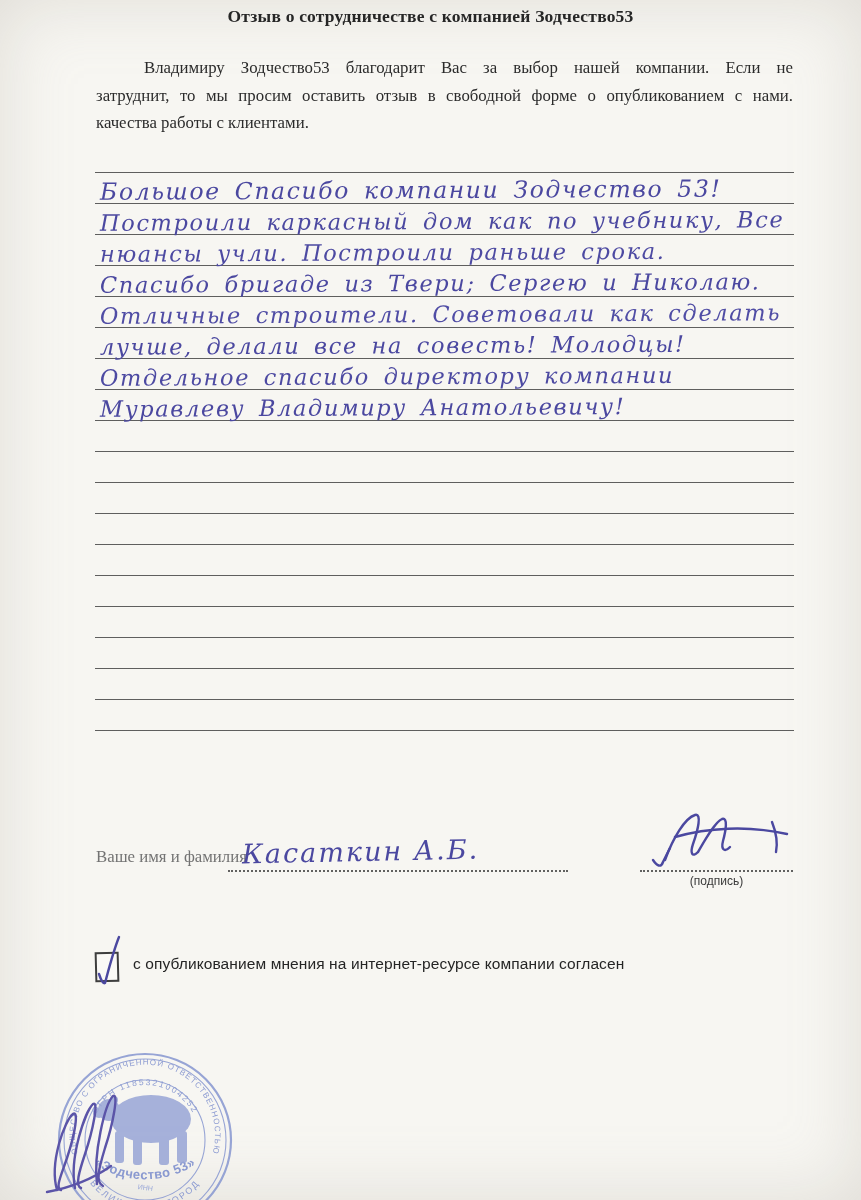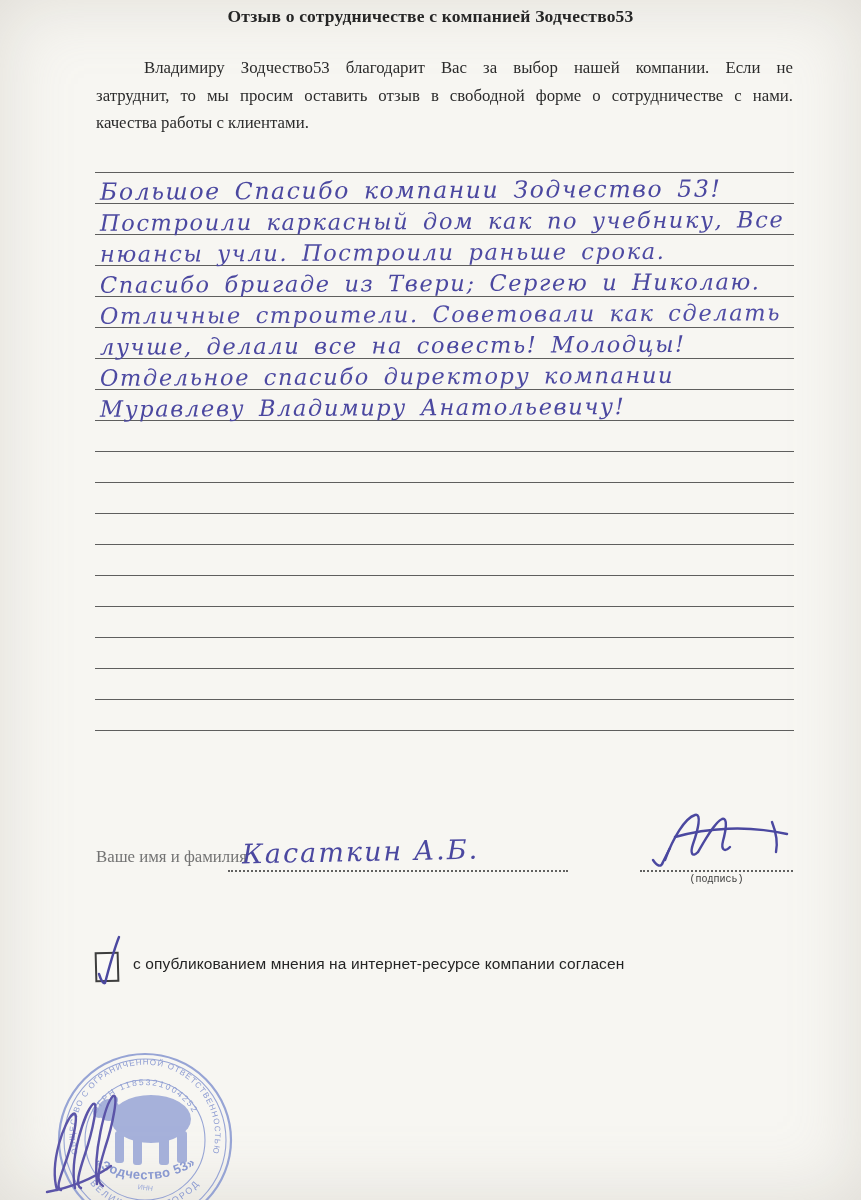--- a/index.html
+++ b/index.html
@@ -70,21 +70,21 @@
     letter-spacing: 2px;
     transform: rotate(-1.2deg);
     white-space: nowrap;
   }
 
   
   .name-label { position: absolute; left: 96px; top: 847px; font-size: 16.8px; color: #737373; white-space: nowrap; }
   .dotline { position: absolute; height: 0; border-top: 2px dotted rgba(70,70,70,0.85); }
   .dotline.name-line { left: 228px; top: 870px; width: 340px; }
   .dotline.sig-line  { left: 640px; top: 870px; width: 153px; }
-  .sig-caption { position: absolute; left: 640px; top: 874px; width: 153px; text-align: center; font-family: Liberation Mono, monospace; font-size: 10px; color: #3a3a3a; }
+  .sig-caption { position: absolute; left: 640px; top: 874px; width: 153px; text-align: center; font-family: Liberation Sans, sans-serif; font-size: 12px; color: #3a3a3a; }
   .sig-scribble { position: absolute; left: 645px; top: 810px; }
 
   
   .consent-box {
     position: absolute;
     left: 95px; top: 952px;
     width: 20px; height: 26px;
     border: 2px solid #3e3e3e;
     background: rgba(255,255,255,0.35);
     transform: rotate(-1.5deg);
@@ -106,21 +106,21 @@
 </style>
 </head>
 <body>
 
 <div class="page">
 
   <div class="doc-title">Отзыв о сотрудничестве с компанией Зодчество53</div>
 
   <div class="intro">
     <div class="intro-line first">Владимиру  Зодчество53  благодарит  Вас  за  выбор  нашей  компании.  Если не</div>
-    <div class="intro-line">затруднит, то мы просим оставить отзыв в свободной форме о сотрудничестве с нами.</div>
+    <div class="intro-line">затруднит, то мы просим оставить отзыв в свободной форме о опубликованием с нами.</div>
     <div class="intro-line last">качества работы с клиентами.</div>
   </div>
 
   <div class="ruled-lines"></div>
 
   <div class="hw-line" style="top:175px; color:#4b48a0; font-size:23.5px;">Большое Спасибо компании Зодчество 53!</div>
   <div class="hw-line" style="top:206px; color:#4b48a0;">Построили каркасный дом как по учебнику, Все</div>
   <div class="hw-line" style="top:237px; color:#4d4aa2;">нюансы учли. Построили раньше срока.</div>
   <div class="hw-line" style="top:268px; color:#4b48a0;">Спасибо бригаде из Твери; Сергею и Николаю.</div>
   <div class="hw-line" style="top:299px; color:#504da5;">Отличные строители. Советовали как сделать</div>

